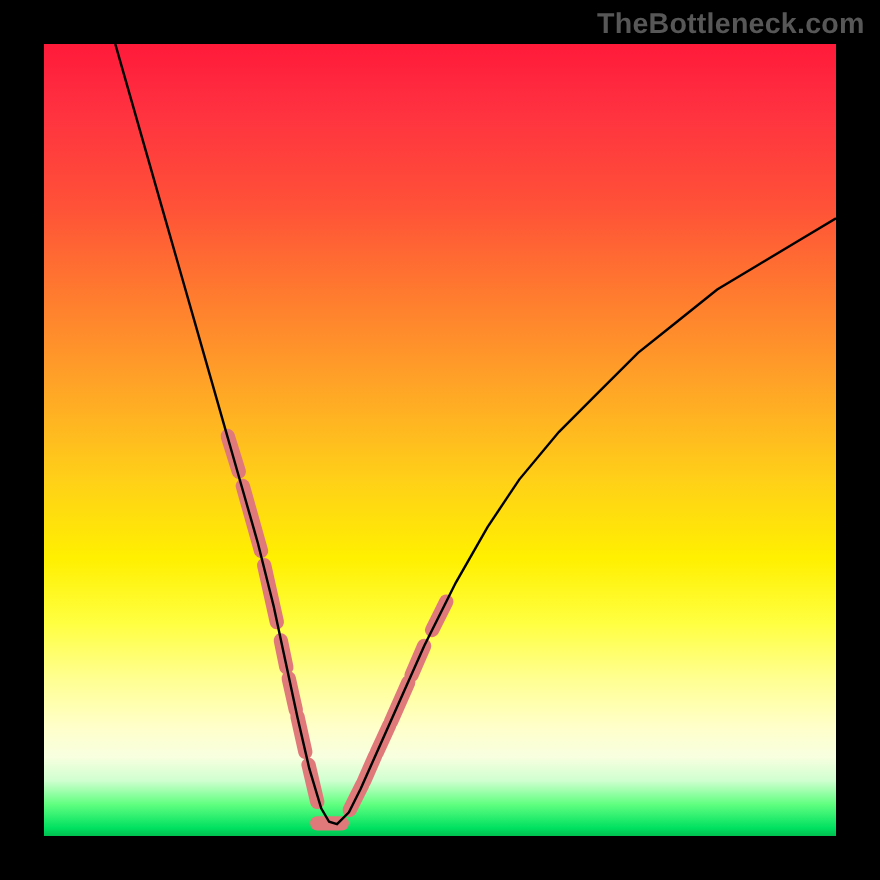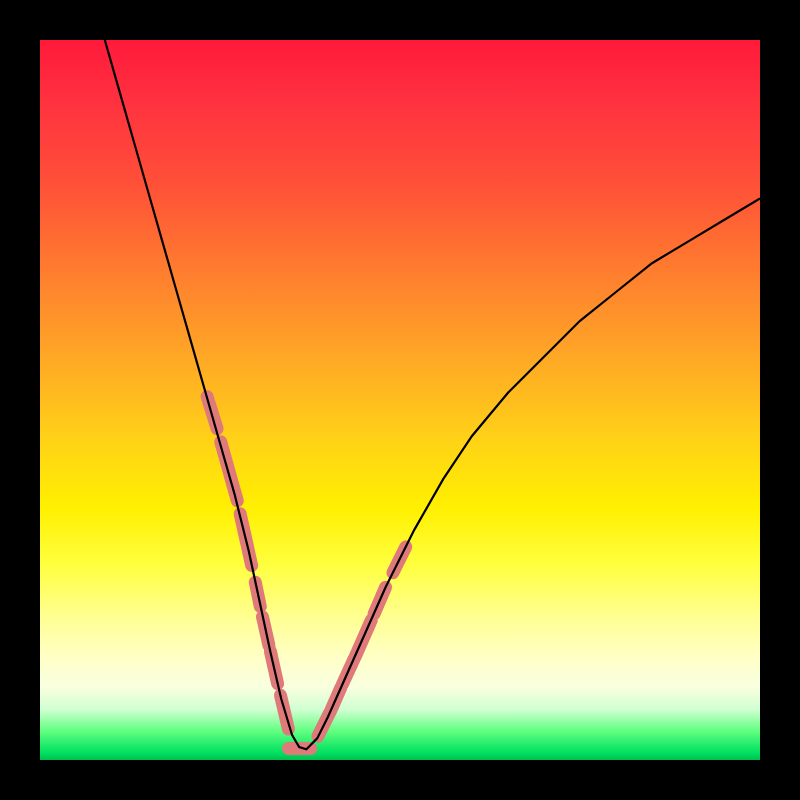--- a/index.html
+++ b/index.html
@@ -44,20 +44,21 @@
     font-size: 26px;
     font-weight: bold;
     color: #575757;
     letter-spacing: 0.2px;
   }
 </style>
 </head>
 <body>
 
 <div class="frame">
+  <div class="watermark">TheBottleneck.com</div>
   <div class="plot">
     <svg class="curve-layer" viewBox="0 0 720 720" preserveAspectRatio="none">
       <g id="hl-group">
           <line x1="167.04" y1="356.40" x2="177.12" y2="388.80" stroke="#e07a7a" stroke-width="13" stroke-linecap="round"></line>
           <line x1="180.72" y1="401.76" x2="197.28" y2="460.80" stroke="#e07a7a" stroke-width="13" stroke-linecap="round"></line>
           <line x1="200.16" y1="473.76" x2="211.68" y2="525.60" stroke="#e07a7a" stroke-width="13" stroke-linecap="round"></line>
           <line x1="215.28" y1="542.16" x2="220.32" y2="566.64" stroke="#e07a7a" stroke-width="13" stroke-linecap="round"></line>
           <line x1="222.48" y1="576.72" x2="228.96" y2="605.52" stroke="#e07a7a" stroke-width="13" stroke-linecap="round"></line>
           <line x1="230.40" y1="611.28" x2="237.60" y2="643.68" stroke="#e07a7a" stroke-width="13" stroke-linecap="round"></line>
           <line x1="240.48" y1="655.20" x2="248.40" y2="689.04" stroke="#e07a7a" stroke-width="13" stroke-linecap="round"></line>

